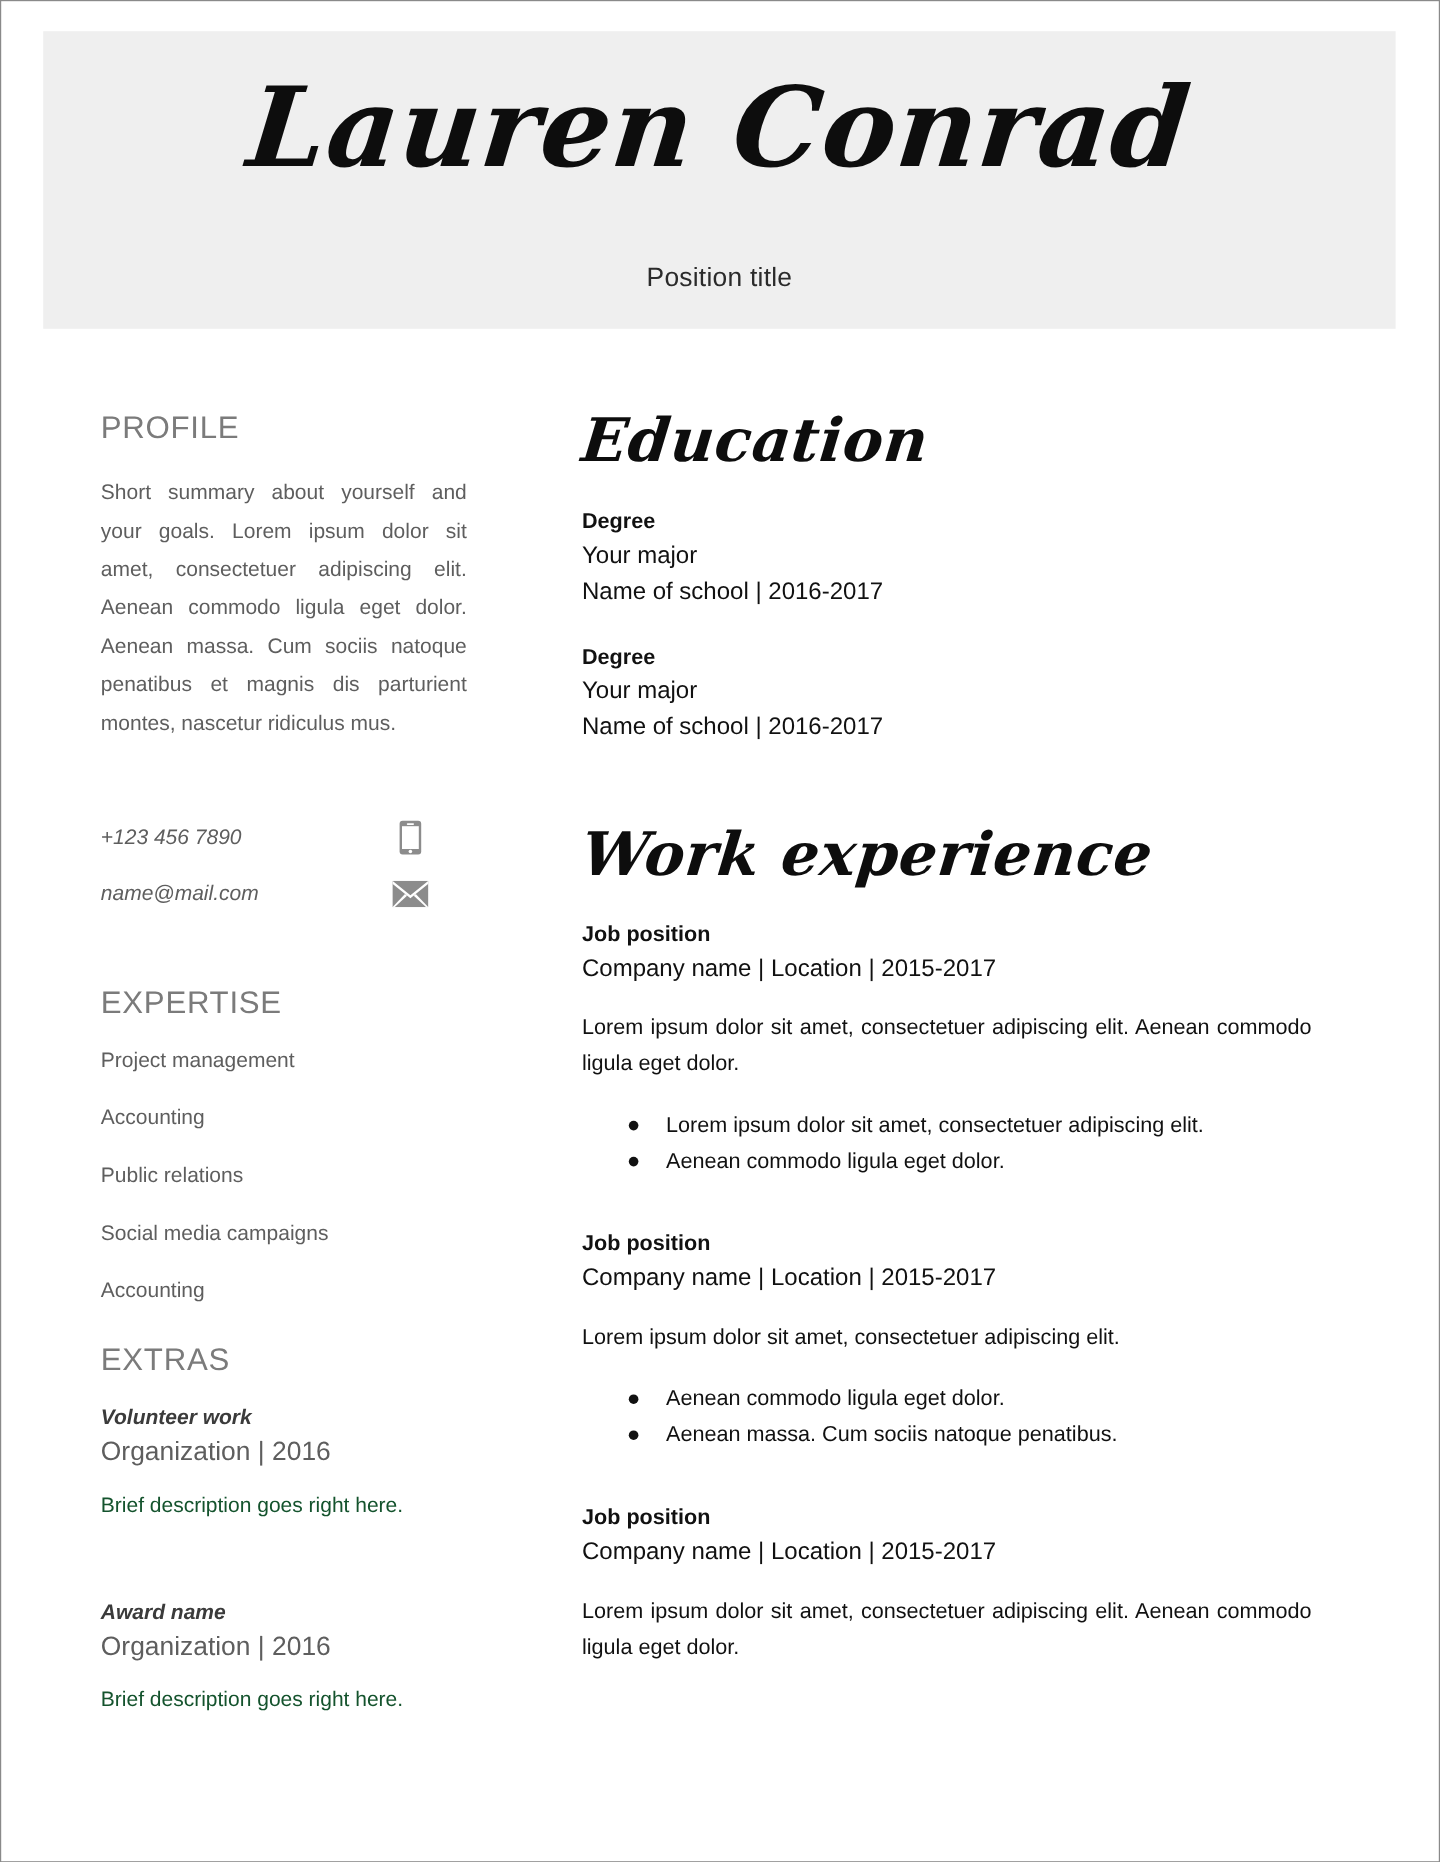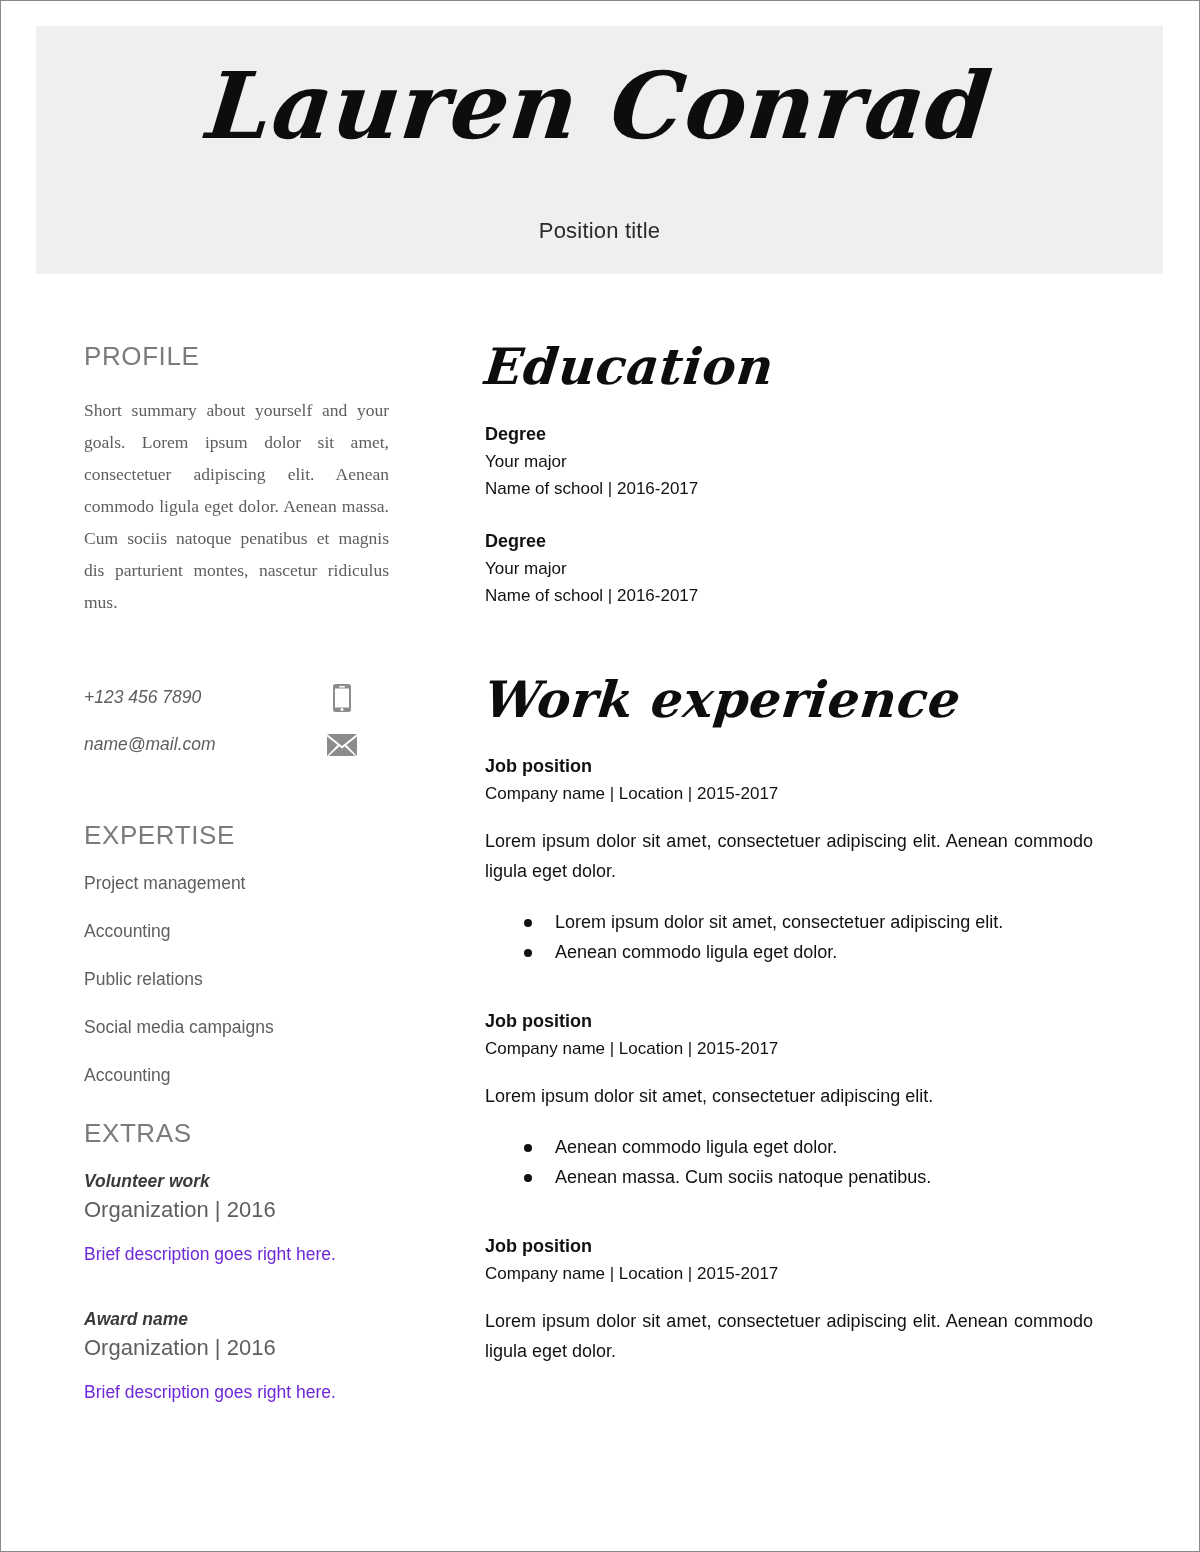--- a/index.html
+++ b/index.html
@@ -75,21 +75,20 @@
     color: #7b7b7b;
     letter-spacing: .6px;
     margin: 0 0 22px 0;
   }
   .profile-text {
     font-size: 17.5px;
     line-height: 32px;
     color: #5e5e5e;
     text-align: justify;
     margin: 0;
-    font-family: Liberation Serif, serif;
   }
   .contact-list { margin: 56px 0 0 0; }
   .contact-row {
     position: relative;
     height: 47px;
     display: flex;
     align-items: center;
     justify-content: space-between;
     font-style: italic;
   }
@@ -120,21 +119,21 @@
     margin-bottom: 5px;
     font-style: italic;
   }
   .extra-org {
     font-size: 22px;
     color: #5e5e5e;
     margin-bottom: 21px;
   }
   .extra-desc {
     font-size: 17.5px;
-    color: #6d28d9;
+    color: #14532d;
   }
 
   
   .script-heading {
     font-family: "DejaVu Serif", serif;
     font-style: italic;
     font-weight: 700;
     font-size: 50px;
     line-height: 1.05;
     color: #0d0d0d;
@@ -144,21 +143,21 @@
     transform-origin: left center;
   }
   .entry { margin-bottom: 10px; }
   .entry-title {
     font-size: 18px;
     font-weight: 700;
     color: #111111;
     margin-bottom: 7px;
   }
   .entry-line {
-    font-size: 17px;
+    font-size: 20px;
     color: #111111;
     margin-bottom: 7px;
   }
   .entry-gap { height: 22px; }
   .job-block { margin-bottom: 44px; }
   .job-desc {
     font-size: 18px;
     line-height: 30px;
     color: #111111;
     text-align: justify;
@@ -244,21 +243,21 @@
 
     <div class="extras-block">
       <div class="side-heading">EXTRAS</div>
 
       <div class="extra-entry">
         <div class="extra-title">Volunteer work</div>
         <div class="extra-org">Organization | 2016</div>
         <div class="extra-desc">Brief description goes right here.</div>
       </div>
 
-      <div class="extra-entry" style="margin-top:44px;">
+      <div class="extra-entry" style="margin-top:68px;">
         <div class="extra-title">Award name</div>
         <div class="extra-org">Organization | 2016</div>
         <div class="extra-desc">Brief description goes right here.</div>
       </div>
     </div>
 
   </div>
 
   <div class="main">
 

